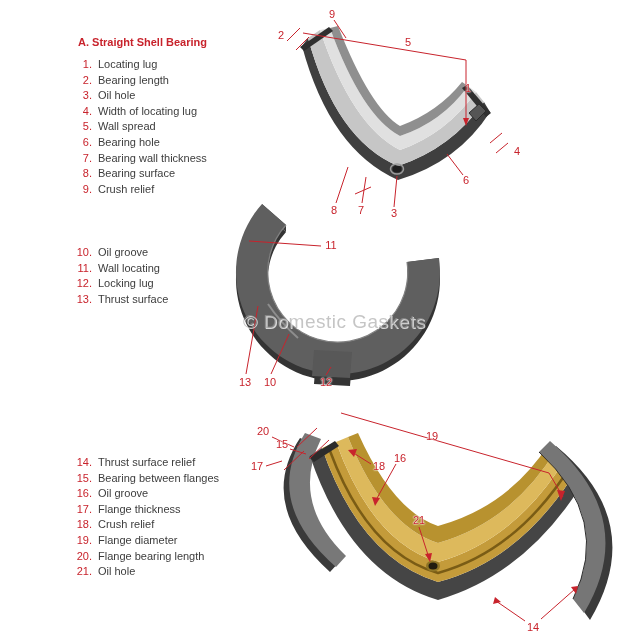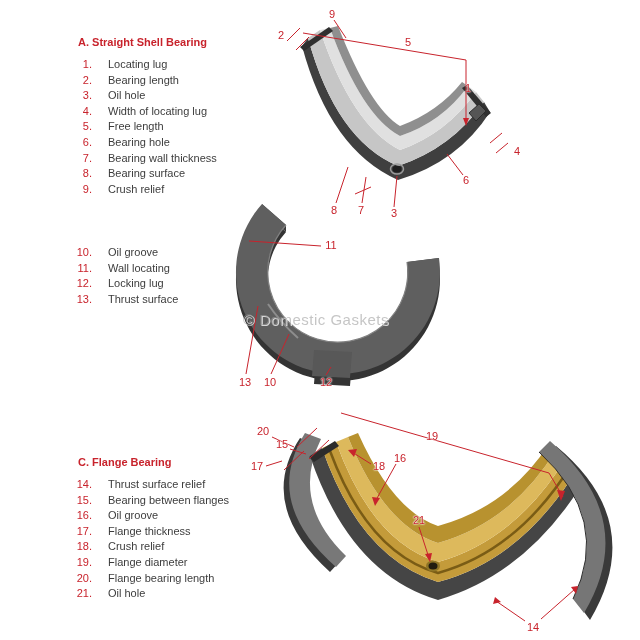--- a/index.html
+++ b/index.html
@@ -7,27 +7,27 @@
   body{font-family:"Liberation Sans",sans-serif;}
   .canvas{position:relative;width:640px;height:640px;background:#ffffff;overflow:hidden;}
   .art{position:absolute;left:0;top:0;z-index:1;}
 
   .legend{position:absolute;z-index:3;width:200px;}
   .legend h3{margin:0 0 10px 6px;font-size:11px;line-height:12px;font-weight:bold;color:var(--accent);}
   .legend ol{margin:0;padding:0;list-style:none;}
   .legend li{display:flex;margin:0 0 3.6px 0;font-size:11px;line-height:12px;}
   .legend .num{width:20px;text-align:right;color:var(--accent);flex:none;}
   .legend .num::after{content:".";}
-  .legend .lbl{margin-left:16px;color:var(--labeltext);}
+  .legend .lbl{margin-left:6px;color:var(--labeltext);}
 
   .legend-a{left:72px;top:36px;}
   .legend-b{left:72px;top:246px;}
   .legend-c{left:72px;top:456px;}
 
-  .watermark{position:absolute;left:243px;top:311px;z-index:2;font-size:15px;letter-spacing:.5px;
+  .watermark{position:absolute;left:243px;top:311px;z-index:2;font-size:19px;letter-spacing:.5px;
     color:rgba(158,158,158,.6);text-shadow:1px 1px 0 rgba(255,255,255,.75);}
 
   .co{position:absolute;z-index:4;transform:translate(-50%,-50%);font-size:11px;line-height:11px;
     color:var(--accent);text-shadow:0 0 2px #fff,0 0 2px #fff,0 0 1px #fff;}
 
   .rl{stroke:var(--accent);stroke-width:1;fill:none;}
   .ra{fill:var(--accent);stroke:none;}
 </style>
 </head>
 <body>
@@ -132,21 +132,21 @@
         <li>
           <span class="num">3</span>
           <span class="lbl">Oil hole</span>
         </li>
         <li>
           <span class="num">4</span>
           <span class="lbl">Width of locating lug</span>
         </li>
         <li>
           <span class="num">5</span>
-          <span class="lbl">Free length</span>
+          <span class="lbl">Wall spread</span>
         </li>
         <li>
           <span class="num">6</span>
           <span class="lbl">Bearing hole</span>
         </li>
         <li>
           <span class="num">7</span>
           <span class="lbl">Bearing wall thickness</span>
         </li>
         <li>
@@ -175,21 +175,20 @@
           <span class="lbl">Locking lug</span>
         </li>
         <li>
           <span class="num">13</span>
           <span class="lbl">Thrust surface</span>
         </li>
       </ol>
   </section>
 
   <section class="legend legend-c">
-    <h3>C. Flange Bearing</h3>
     <ol>
         <li>
           <span class="num">14</span>
           <span class="lbl">Thrust surface relief</span>
         </li>
         <li>
           <span class="num">15</span>
           <span class="lbl">Bearing between flanges</span>
         </li>
         <li>

